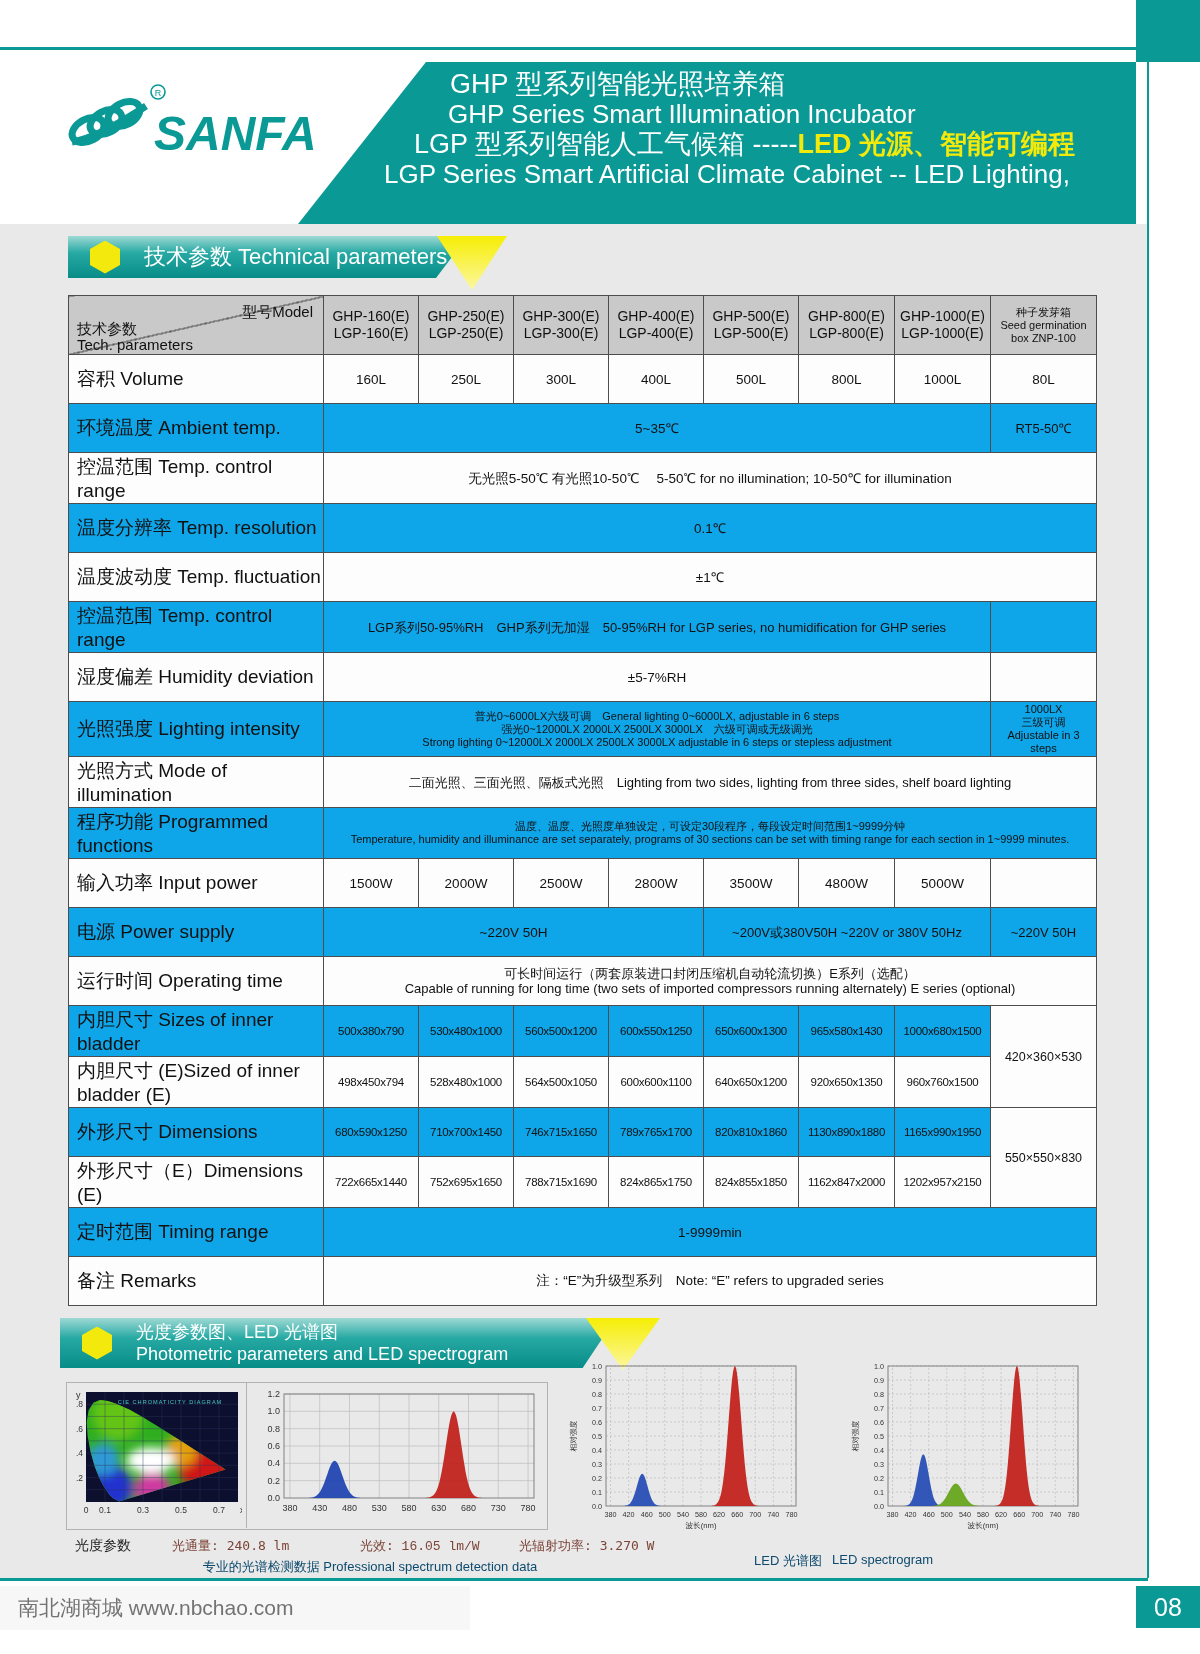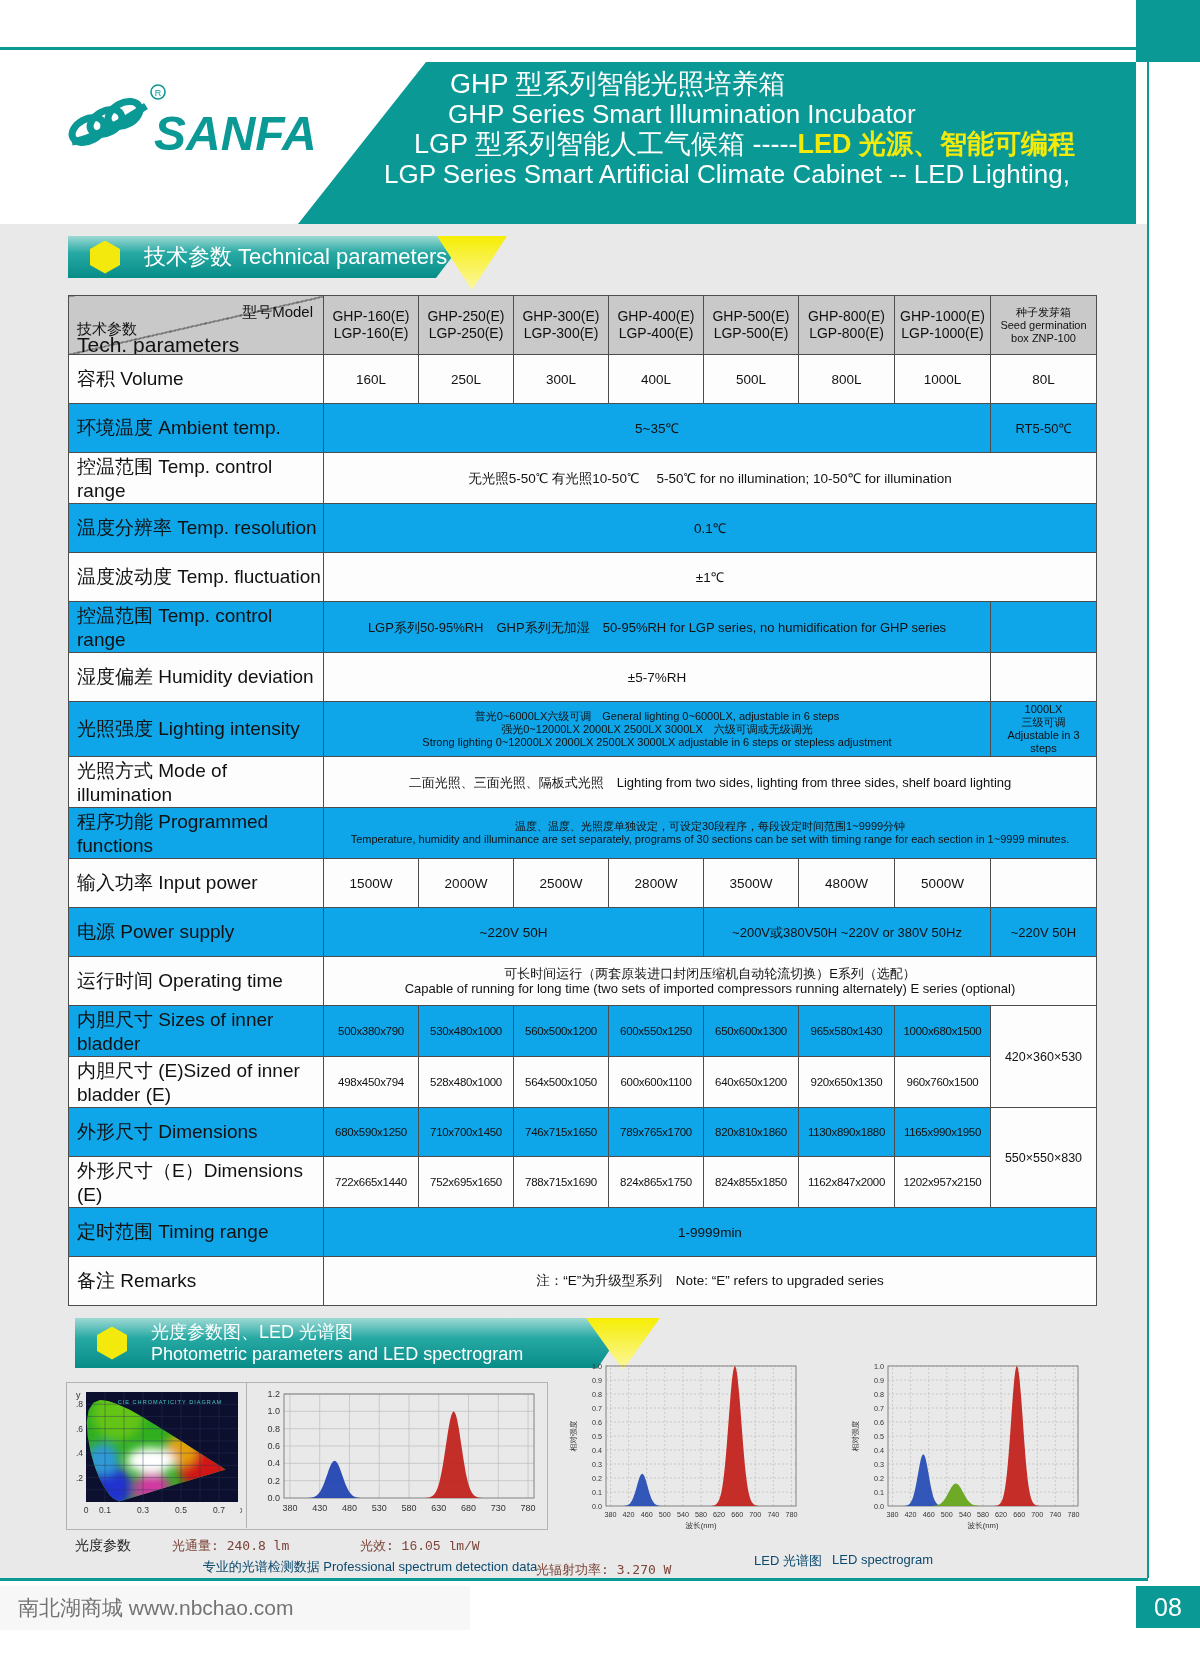--- a/index.html
+++ b/index.html
@@ -18,39 +18,39 @@
   .logo{position:absolute;left:58px;top:68px;}
 
   .sec-bar{position:absolute;background:linear-gradient(180deg,#9ed9d4 0%,#27a9a3 40%,#078c88 100%);
            color:#ffffff;display:flex;align-items:center;}
   .sec-bar .hex{width:30px;height:33px;background:#f3e90c;margin-left:22px;margin-right:24px;
            clip-path:polygon(50% 0,100% 26%,100% 74%,50% 100%,0 74%,0 26%);flex:0 0 auto;}
   .tri{position:absolute;background:linear-gradient(180deg,#f6ee04,#fcf7a0);
        clip-path:polygon(0 0,100% 0,50% 100%);}
   #sec1{left:68px;top:236px;width:400px;height:42px;clip-path:polygon(0 0,100% 0,92% 100%,0 100%);font-size:22px;}
   #sec1-tri{left:437px;top:236px;width:70px;height:54px;}
-  #sec2{left:75px;top:1318px;width:556px;height:50px;clip-path:polygon(0 0,100% 0,94% 100%,0 100%);font-size:18px;}
+  #sec2{left:60px;top:1318px;width:556px;height:50px;clip-path:polygon(0 0,100% 0,94% 100%,0 100%);font-size:18px;}
   #sec2-tri{left:586px;top:1318px;width:74px;height:52px;}
   #sec2 .two{line-height:22px;}
 
   .tbl-wrap{position:absolute;left:68px;top:295px;}
   table{border-collapse:collapse;table-layout:fixed;width:1028px;}
   td{border:1px solid #4d4d4d;text-align:center;vertical-align:middle;font-size:13.5px;color:#111;
      padding:1px 2px;height:46px;background:#fdfdfd;overflow:hidden;}
   thead td{background:#c9c9c9;height:56px;font-size:13.5px;line-height:17px;}
   tr.shade td{background:#0ea5e9;}
   td.lbl{text-align:left;padding-left:8px;font-size:19px;}
   td.small{font-size:11px;line-height:13px;}
   td.dim{font-size:11.5px;letter-spacing:-0.3px;}
   td.med{font-size:13px;line-height:15px;}
   td.merged{background:#fdfdfd !important;font-size:12.5px;}
   td.corner{position:relative;background-image:linear-gradient(to bottom right,transparent 49.5%,#555 49.5%,#555 50.6%,transparent 50.6%);}
   td.corner .tr-lab{position:absolute;right:10px;top:7px;font-size:15px;}
   td.corner .bl-lab1{position:absolute;left:8px;top:24px;font-size:15px;}
-  td.corner .bl-lab2{position:absolute;left:8px;top:40px;font-size:21px;}
+  td.corner .bl-lab2{position:absolute;left:8px;top:40px;font-size:15px;}
   thead td .l2{font-size:14px;}
   thead td .s3{font-size:11px;line-height:13px;}
 
   .chart-box{position:absolute;left:66px;top:1382px;width:480px;height:146px;border:1px solid #b2b2b2;}
   .chart-div{position:absolute;left:246px;top:1382px;width:1px;height:146px;background:#b2b2b2;}
   .abs{position:absolute;}
   .photoline{position:absolute;top:1537px;left:0;width:760px;font-size:14px;color:#222;}
   .photoline .mono{font-family:"DejaVu Sans Mono", monospace;color:#7c4438;font-size:13px;}
   .caption{position:absolute;font-size:13px;color:#0c4a6e;}
   .footer-line{position:absolute;left:0;top:1578px;width:1148px;height:3px;background:#0b9996;}
@@ -490,21 +490,21 @@
       <path d="M64.4,150.0L64.4,150.0L65.3,150.0L66.2,150.0L67.1,150.0L68.0,150.0L69.0,150.0L69.9,150.0L70.8,150.0L71.7,150.0L72.6,150.0L73.5,150.0L74.4,150.0L75.3,150.0L76.2,150.0L77.1,150.0L78.0,150.0L78.9,150.0L79.8,150.0L80.7,150.0L81.6,150.0L82.5,150.0L83.4,149.9L84.3,149.9L85.2,149.8L86.1,149.8L87.0,149.6L88.0,149.5L88.9,149.3L89.8,149.0L90.7,148.7L91.6,148.2L92.5,147.7L93.4,147.0L94.3,146.1L95.2,145.2L96.1,144.0L97.0,142.7L97.9,141.3L98.8,139.7L99.7,138.1L100.6,136.4L101.5,134.7L102.4,133.1L103.3,131.6L104.2,130.2L105.1,129.1L106.0,128.3L107.0,127.8L107.9,127.6L108.8,127.8L109.7,128.3L110.6,129.1L111.5,130.2L112.4,131.6L113.3,133.1L114.2,134.7L115.1,136.4L116.0,138.1L116.9,139.7L117.8,141.3L118.7,142.7L119.6,144.0L120.5,145.2L121.4,146.1L122.3,147.0L123.2,147.7L124.1,148.2L125.0,148.7L126.0,149.0L126.9,149.3L127.8,149.5L128.7,149.6L129.6,149.8L130.5,149.8L131.4,149.9L132.3,149.9L133.2,150.0L134.1,150.0L135.0,150.0L135.9,150.0L136.8,150.0L137.7,150.0L138.6,150.0L139.5,150.0L140.4,150.0L141.3,150.0L142.2,150.0L143.1,150.0L144.0,150.0L145.0,150.0L145.9,150.0L146.8,150.0L147.7,150.0L148.6,150.0L149.5,150.0L150.4,150.0L151.3,150.0L151.3,150.0Z" fill="#68a51f" fill-opacity="0.96"></path>
       <path d="M133.6,150.0L133.6,150.0L134.5,150.0L135.5,150.0L136.4,150.0L137.3,150.0L138.2,150.0L139.1,150.0L140.0,150.0L140.9,150.0L141.8,150.0L142.7,150.0L143.6,150.0L144.5,150.0L145.4,150.0L146.3,149.9L147.2,149.8L148.1,149.7L149.0,149.5L149.9,149.2L150.8,148.8L151.7,148.0L152.6,147.0L153.5,145.4L154.5,143.2L155.4,140.2L156.3,136.2L157.2,131.1L158.1,124.5L159.0,116.6L159.9,107.1L160.8,96.3L161.7,84.4L162.6,71.6L163.5,58.6L164.4,45.9L165.3,34.2L166.2,24.1L167.1,16.5L168.0,11.6L168.9,10.0L169.8,11.6L170.7,16.5L171.6,24.1L172.5,34.2L173.5,45.9L174.4,58.6L175.3,71.6L176.2,84.4L177.1,96.3L178.0,107.1L178.9,116.6L179.8,124.5L180.7,131.1L181.6,136.2L182.5,140.2L183.4,143.2L184.3,145.4L185.2,147.0L186.1,148.0L187.0,148.8L187.9,149.2L188.8,149.5L189.7,149.7L190.6,149.8L191.5,149.9L192.5,150.0L193.4,150.0L194.3,150.0L195.2,150.0L196.1,150.0L197.0,150.0L197.9,150.0L198.8,150.0L199.7,150.0L200.6,150.0L201.5,150.0L202.4,150.0L203.3,150.0L204.2,150.0L204.2,150.0Z" fill="#c3241f" fill-opacity="0.96"></path>
       <text x="135" y="172" font-size="7.7" fill="#333" text-anchor="middle">波长(nm)</text>
       <text x="10" y="80" font-size="7.7" fill="#333" text-anchor="middle" transform="rotate(-90 10 80)">相对强度</text>
     </svg>
 
   <div class="photoline">
     <span style="position:absolute;left:75px;">光度参数</span>
     <span class="mono" style="position:absolute;left:172px;">光通量: 240.8 lm</span>
     <span class="mono" style="position:absolute;left:360px;font-family:Liberation Mono, monospace;">光效: 16.05 lm/W</span>
-    <span class="mono" style="position:absolute;left:536px;margin-top:24px;">光辐射功率: 3.270 W</span>
+    <span class="mono" style="position:absolute;left:519px;">光辐射功率: 3.270 W</span>
   </div>
   <div class="caption" style="left:160px;top:1558px;width:420px;text-align:center;">专业的光谱检测数据 Professional spectrum detection data</div>
   <div class="caption" style="left:754px;top:1552px;">LED 光谱图</div>
   <div class="caption" style="left:832px;top:1552px;">LED spectrogram</div>
 
   <div class="footer-line"></div>
   <div class="site-box">
     <span>南北湖商城 www.nbchao.com</span>
   </div>
   <div class="pagenum">08</div>

